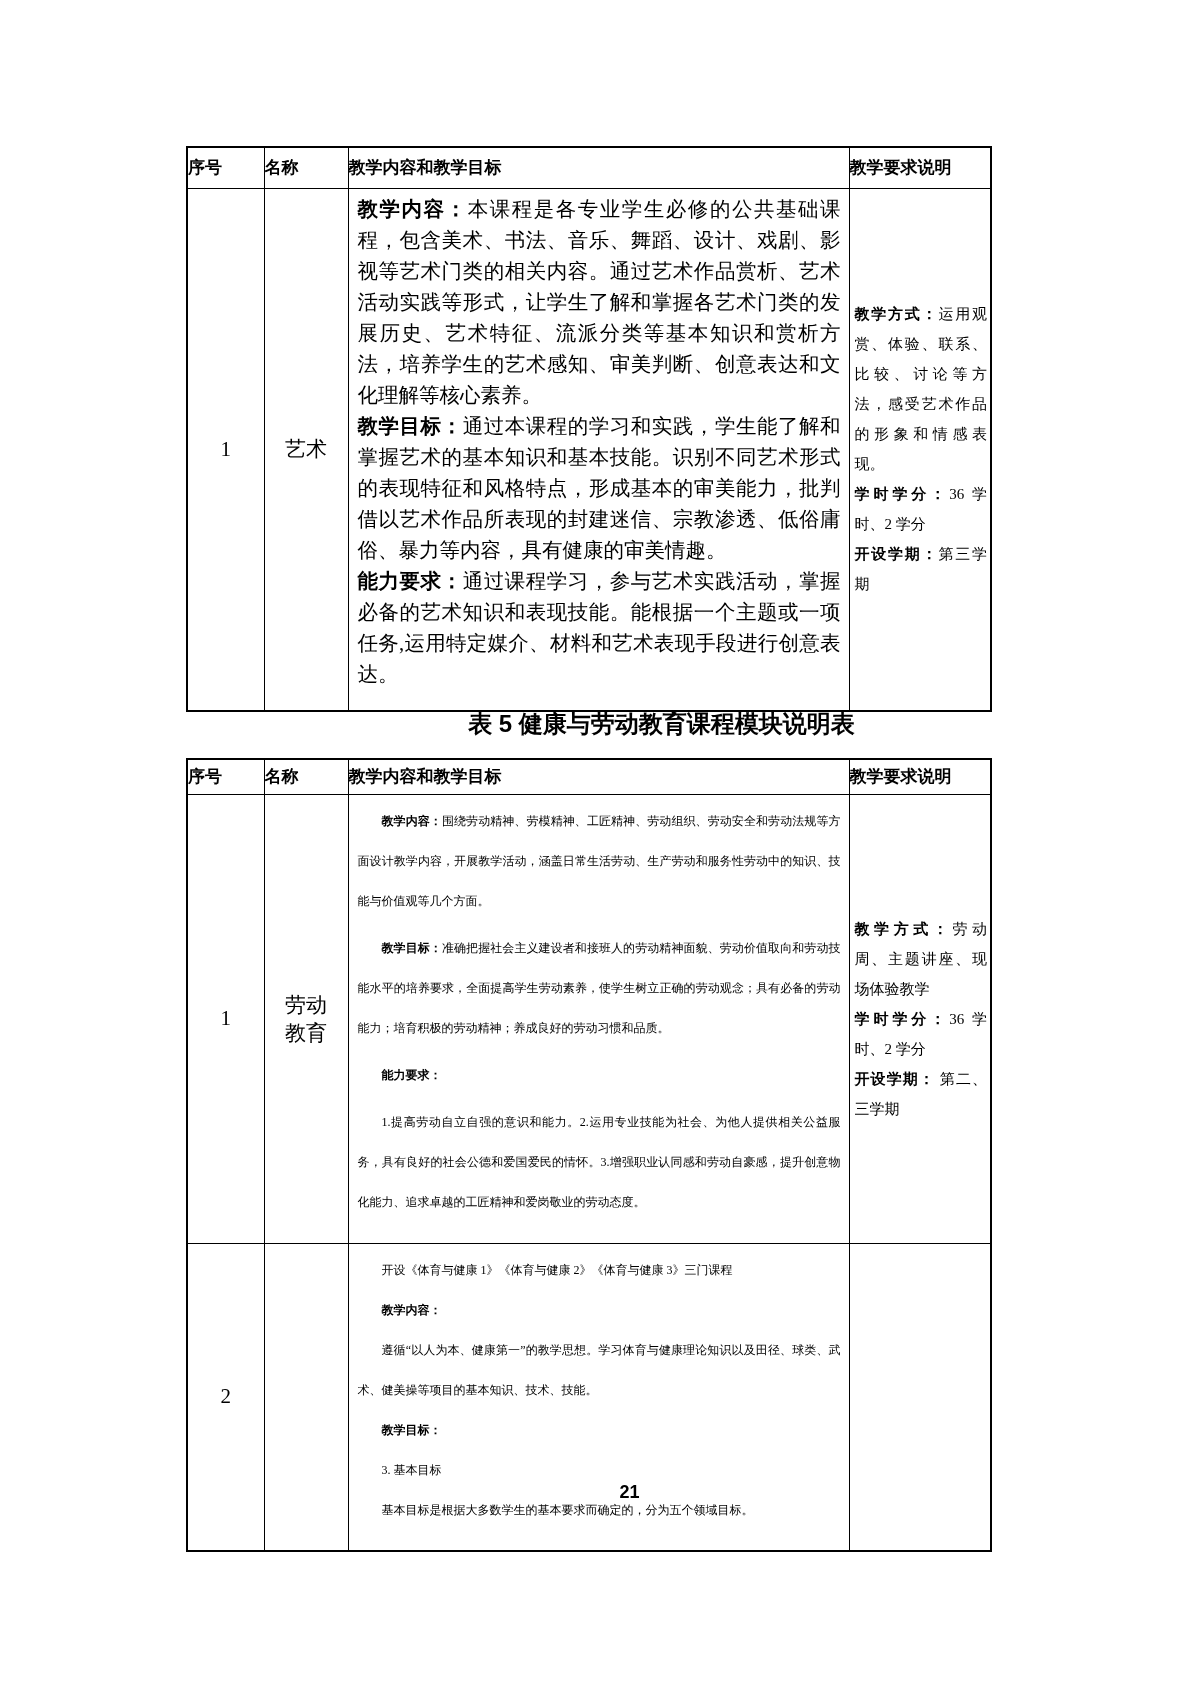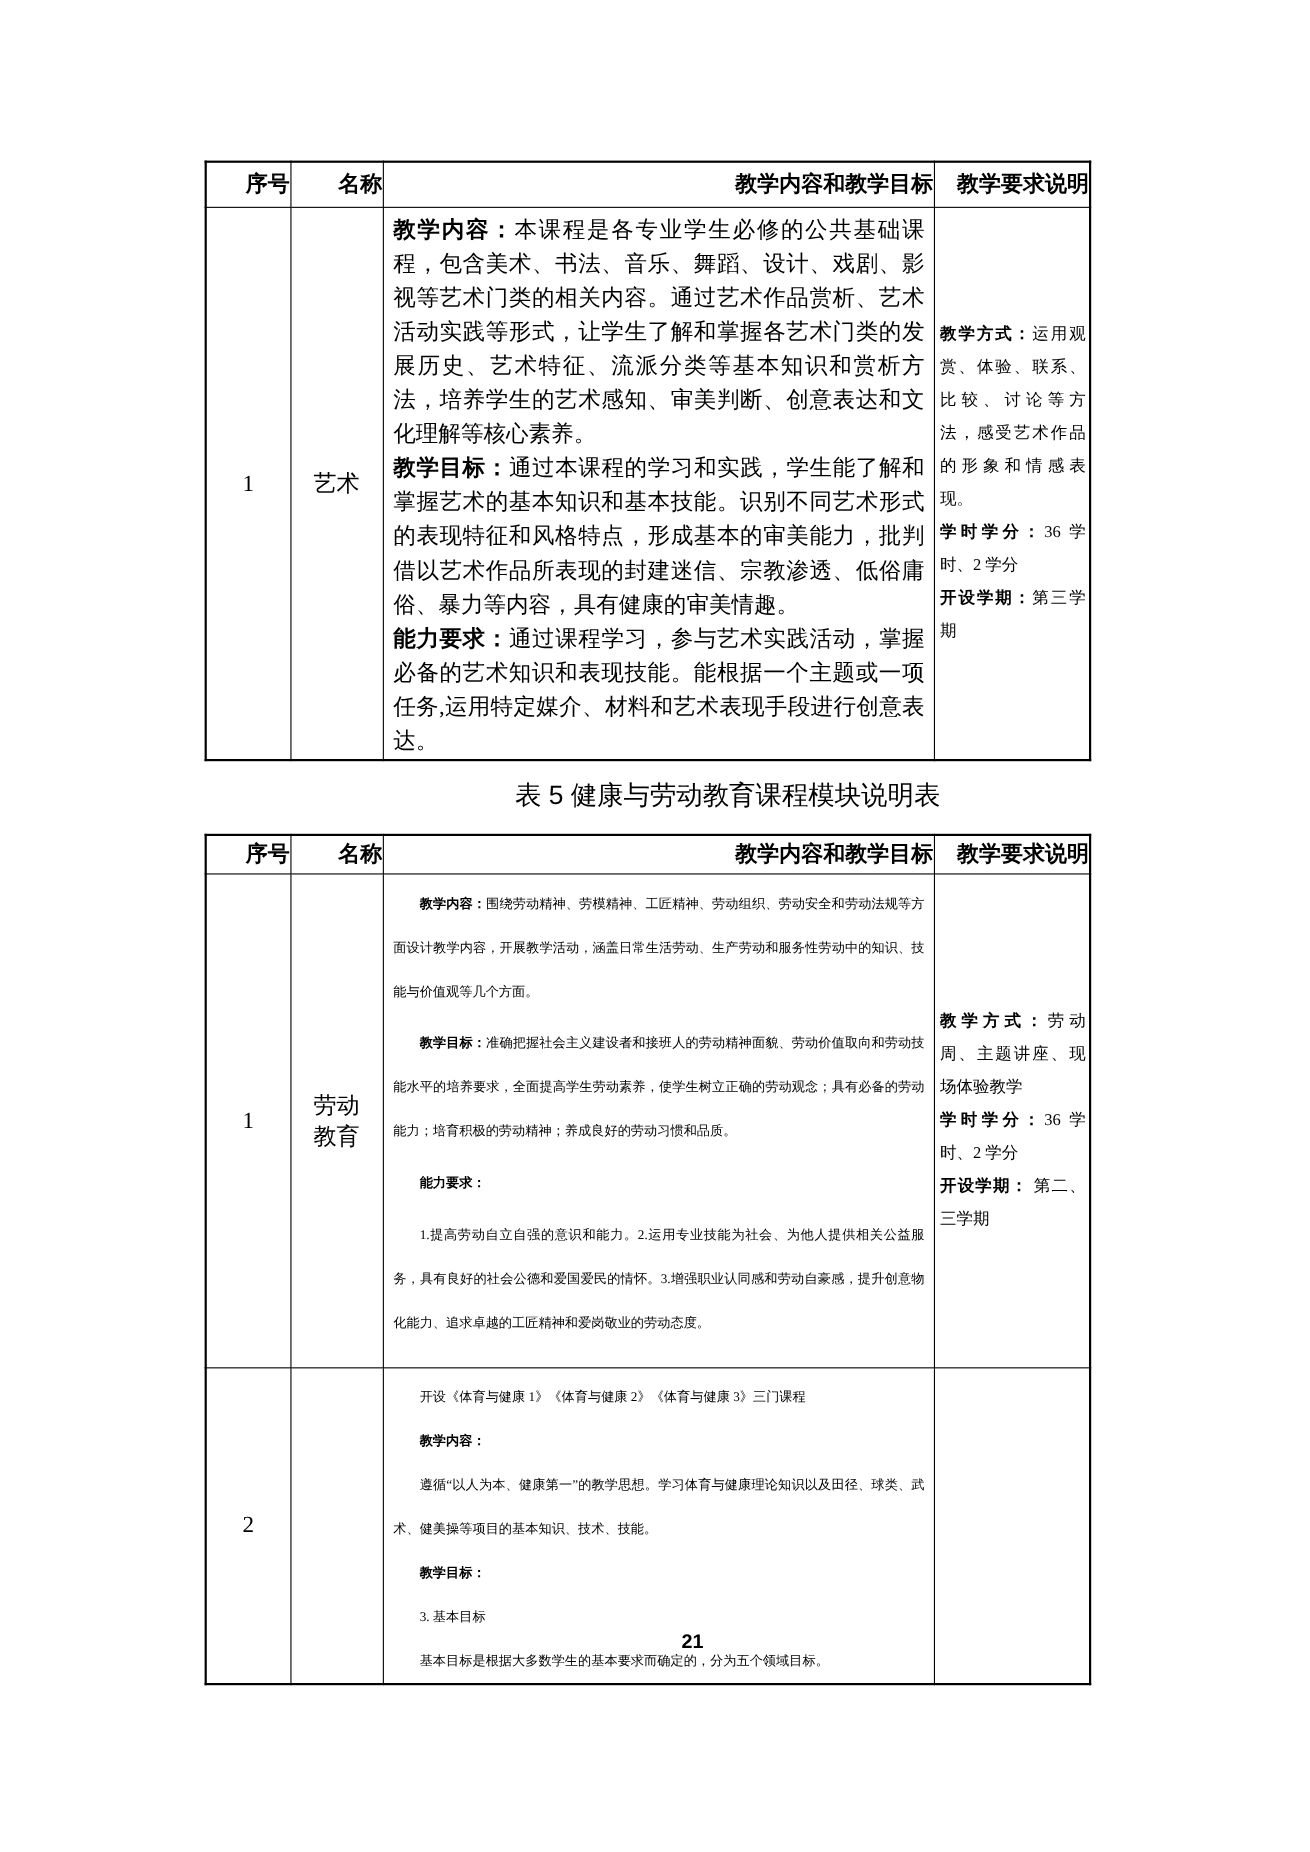--- a/index.html
+++ b/index.html
@@ -11,36 +11,36 @@
   .page { position:absolute; left:0; top:0; width:1191px; height:1684px; }
 
   table.doc {
     position:absolute; left:186px; border-collapse:collapse;
     table-layout:fixed; width:804px; border:2px solid #000;
   }
   #table1 { top:146px; }
   #table2 { top:758px; }
   .doc th, .doc td { border:1.5px solid #000; }
   .doc th {
-    font-weight:bold; font-size:20px; text-align:right;
+    font-weight:bold; font-size:17px; text-align:left;
     padding:0; vertical-align:middle;margin-left:43px;
   }
   #table1 thead tr { height:41px; }
   #table2 thead tr { height:35px; }
   #table1 tbody tr { height:448px; }
   #table2 tbody tr.r1 { height:449px; }
   #table2 tbody tr.r2 { height:288px; }
 
   td.num, td.name {
     text-align:center; vertical-align:middle; font-size:21px;
     white-space:pre-line; padding:0;
   }
   td.content {
     vertical-align:top; text-align:justify;
-    padding:5px 8px 0 9px; font-size:20.5px; line-height:31px;
+    padding:5px 8px 20px 9px; font-size:20.5px; line-height:31px;
   }
   #table2 td.content { font-size:12px; line-height:40px; padding-top:6px; }
   td.content p { margin:0; }
   #table2 td.content.gapped p { margin:0 0 7px 0; }
   #table2 td.content p:last-child { margin-bottom:0; }
   td.content p.ind { text-indent:2em; }
 
   td.req {
     vertical-align:middle; text-align:justify;
     padding:0 3px 0 5px; font-size:15px; line-height:30px;
@@ -48,21 +48,21 @@
   td.req p { margin:0; }
 
   .section-heading {
     position:absolute; left:178px; top:654px;
     font-size:24px; line-height:34px; font-weight:bold;
     font-family:"Liberation Sans","DejaVu Sans",sans-serif;
   }
   .table-caption {
     position:absolute; left:0; top:706px; width:1191px;
     text-align:center; text-indent:132px;
-    font-size:24px; line-height:36px; font-weight:normal;
+    font-size:24px; line-height:36px; font-weight:bold;
     font-family:"Liberation Sans","DejaVu Sans",sans-serif;
   }
   .page-number {
     position:absolute; left:0; top:1481px; width:1191px;
     text-align:center; font-size:18px; line-height:22px; font-weight:600;
     font-family:"Liberation Sans","DejaVu Sans",sans-serif;
     margin-left:34px;
   }
   b { font-weight:bold; }
 </style>

